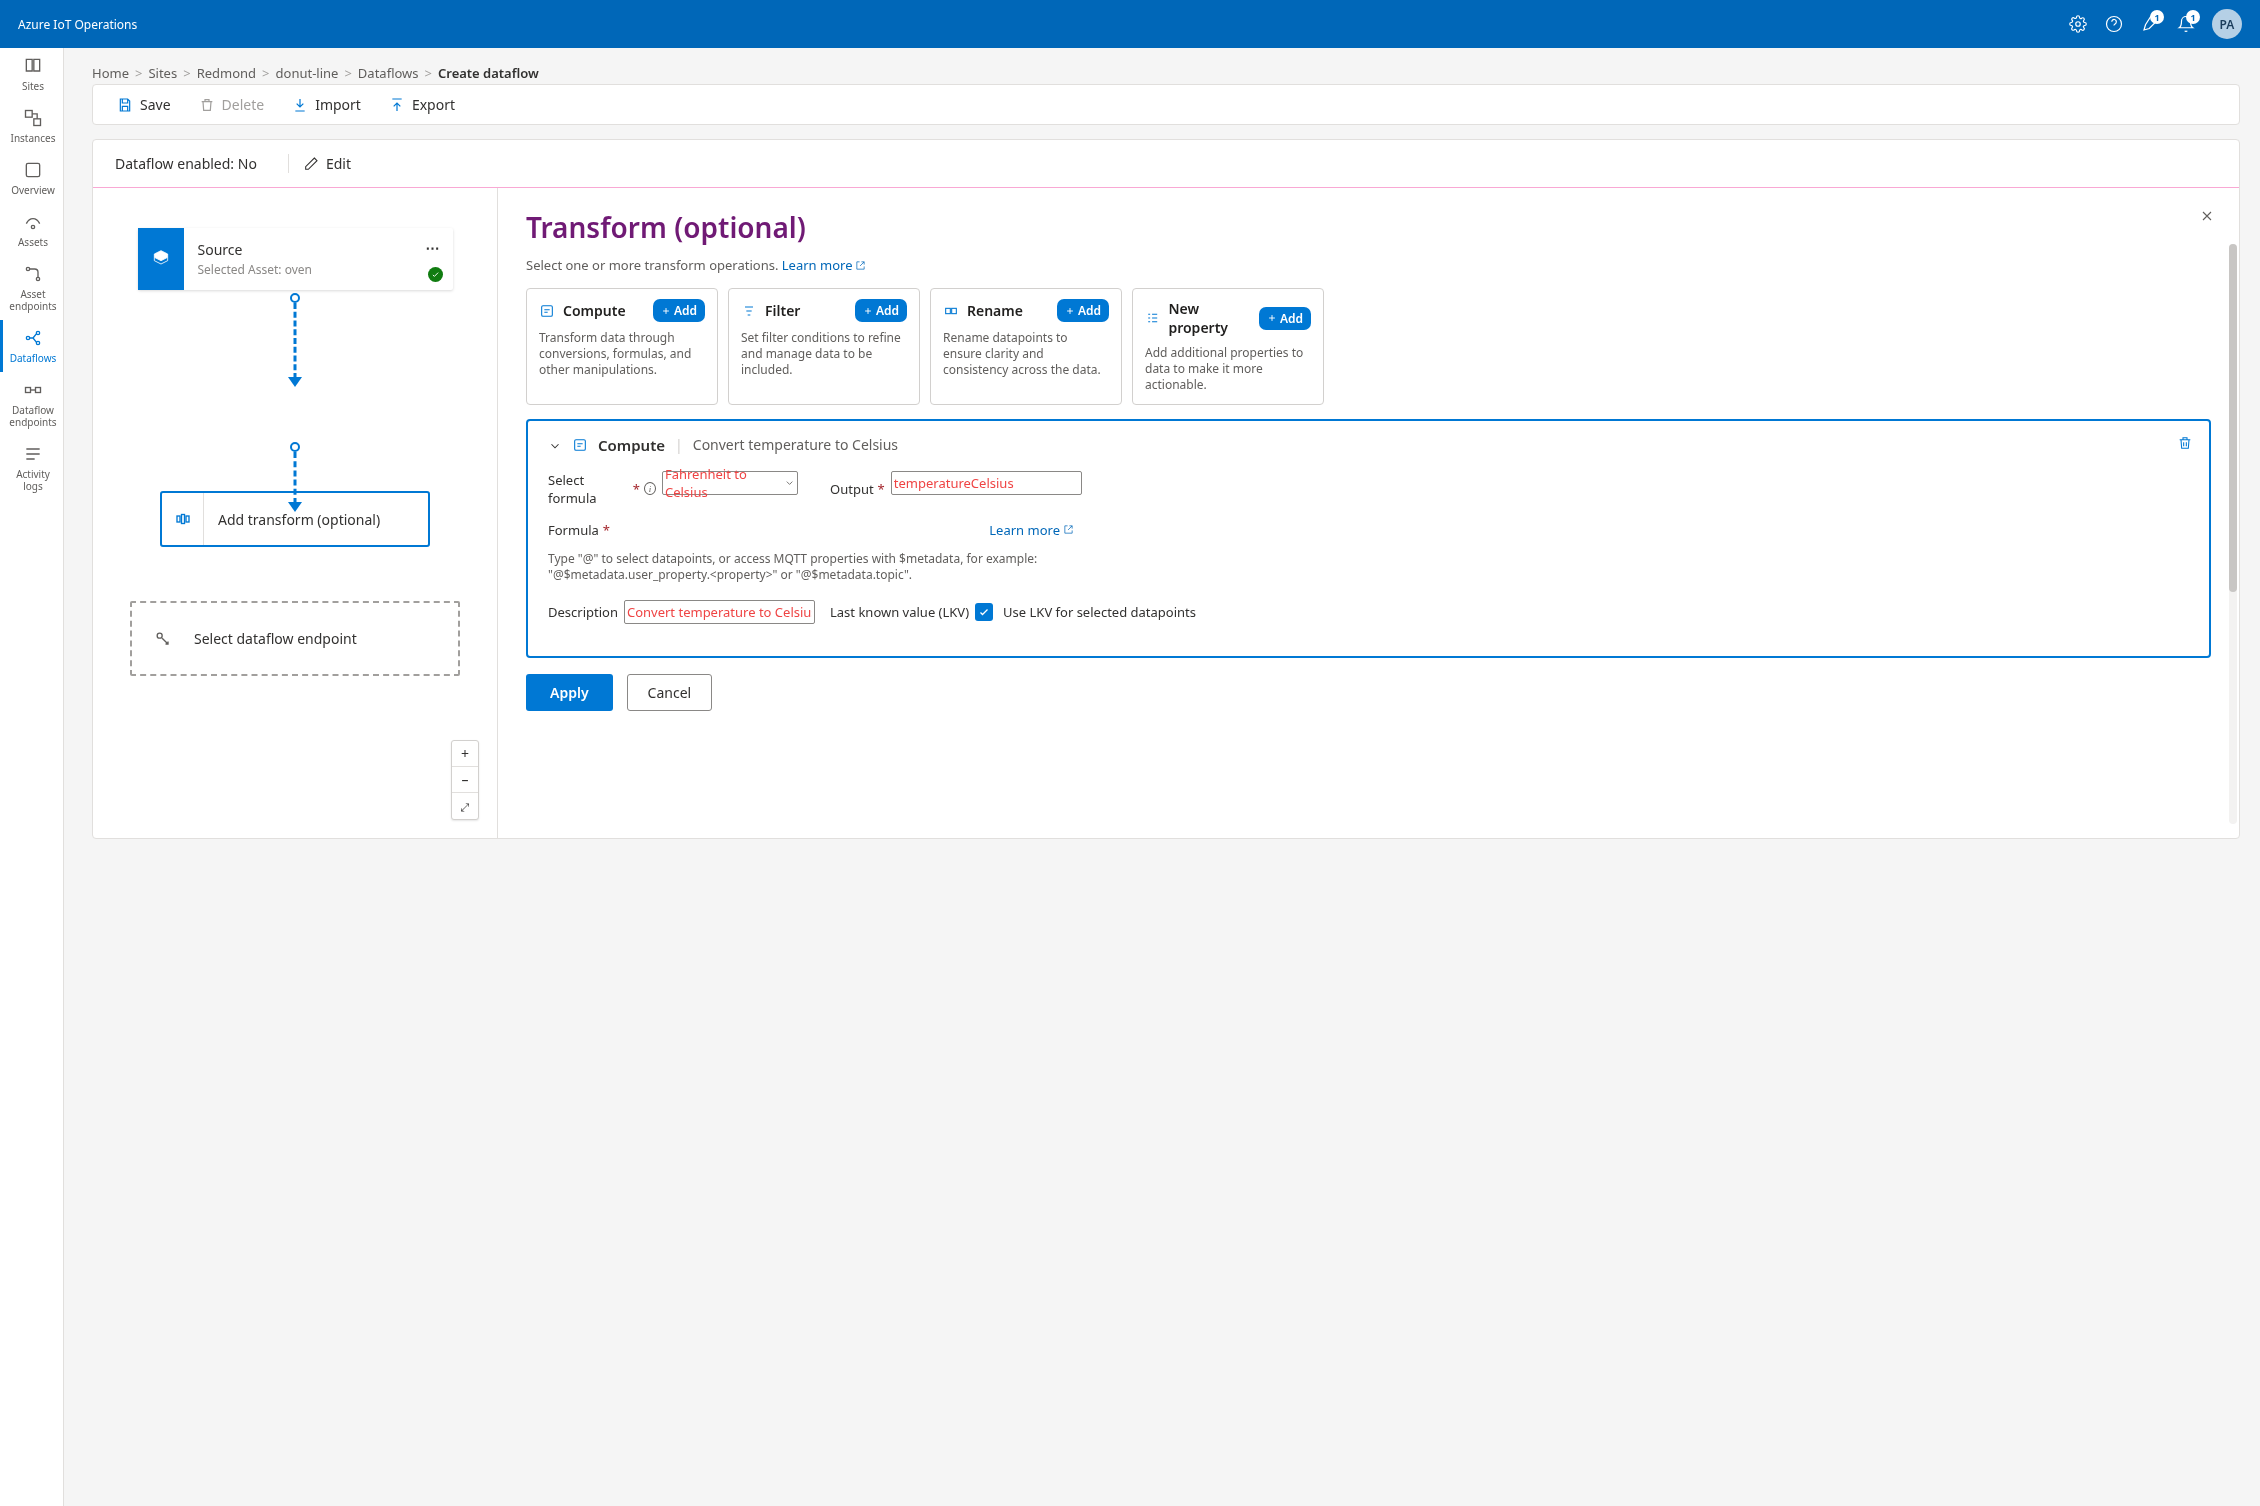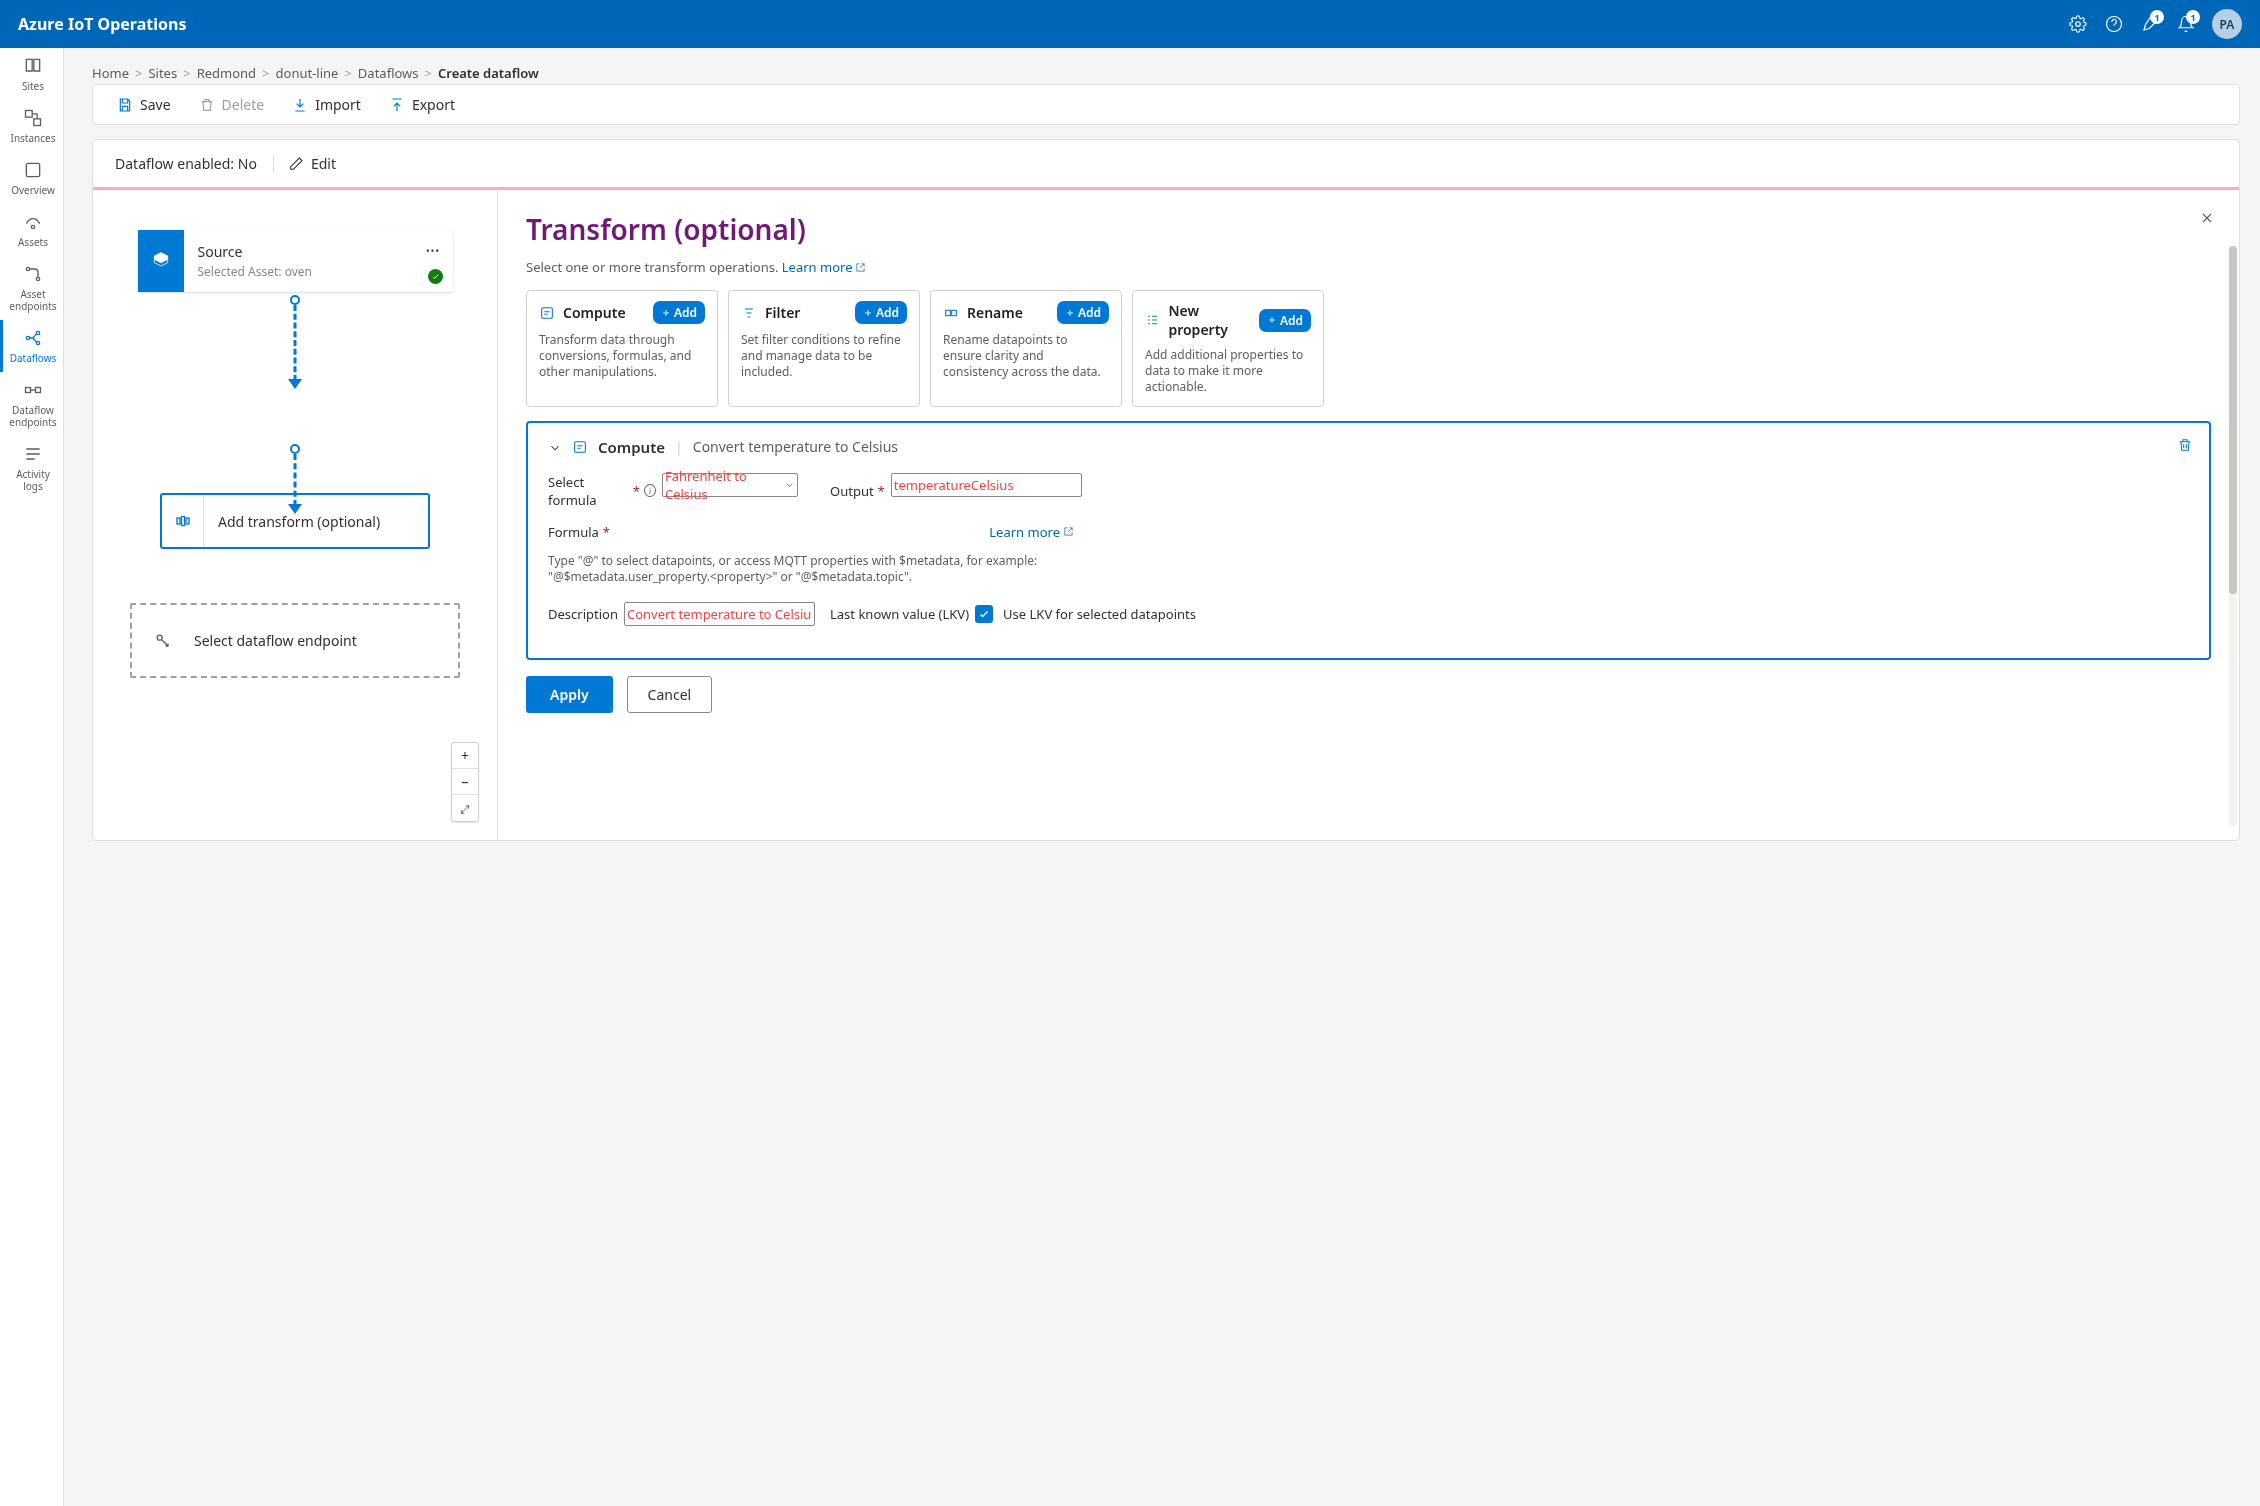--- a/index.html
+++ b/index.html
@@ -1,18 +1,18 @@
 <!DOCTYPE html>
 <html><head>
 <meta charset="utf-8">
 <style>
 *{box-sizing:border-box;margin:0;padding:0;font-family:"Segoe UI",system-ui,-apple-system,sans-serif}
 body{background:#f5f5f5;color:#323130;font-size:14px}
 .top-header{height:48px;background:#0067b8;color:#fff;display:flex;align-items:center;padding:0 18px;justify-content:space-between}
-.top-header-left{font-size:16px;font-weight:700}
+.top-header-left{font-size:12px;font-weight:400}
 .top-header-right{display:flex;align-items:center;gap:16px}
 .hdr-icon{width:20px;height:20px;display:flex;align-items:center;justify-content:center;cursor:pointer;position:relative}
 .hdr-icon svg{width:18px;height:18px;fill:none;stroke:#fff;stroke-width:1.6}
 .badge{position:absolute;top:-4px;right:-4px;background:#fff;color:#0067b8;border-radius:50%;width:14px;height:14px;font-size:9px;font-weight:700;display:flex;align-items:center;justify-content:center}
 .avatar{width:30px;height:30px;border-radius:50%;background:#b5d0e6;color:#1b3d5c;display:flex;align-items:center;justify-content:center;font-weight:600;font-size:12px}
 .shell{display:flex;height:calc(100vh - 48px)}
 .sidebar{width:64px;background:#fff;border-right:1px solid #e1dfdd;display:flex;flex-direction:column}
 .side-item{display:flex;flex-direction:column;align-items:center;justify-content:center;padding:8px 4px;cursor:pointer;border-left:3px solid transparent;text-align:center}
 .side-item.active{border-left-color:#0078d4;background:#fff}
 .side-item .ic{width:20px;height:20px;margin-bottom:4px}
@@ -25,21 +25,21 @@
 .crumbs a{color:#605e5c;text-decoration:none;cursor:pointer}
 .crumbs .sep{color:#a19f9d}
 .crumbs .cur{color:#323130;font-weight:600}
 .page-title{font-size:26px;font-weight:600;color:#0067b8;margin:6px 0 12px 0}
 .card{background:#fff;border:1px solid #e1dfdd;border-radius:4px}
 .toolbar{display:flex;align-items:center;gap:28px;padding:10px 24px}
 .tb-item{display:flex;align-items:center;gap:7px;cursor:pointer;color:#323130;font-size:14px}
 .tb-item.disabled{color:#a19f9d;cursor:default}
 .tb-item svg{width:16px;height:16px;fill:none;stroke:currentColor;stroke-width:1.8}
 .tb-item.accent svg{stroke:#0078d4}
-.status-row{padding:14px 22px;border-bottom:3px solid #f9a8d4;font-size:14px;color:#323130;display:flex;align-items:center;gap:16px}
+.status-row{padding:14px 22px;border-bottom:1px solid #f9a8d4;font-size:14px;color:#323130;display:flex;align-items:center;gap:31px}
 .status-row .edit{display:flex;align-items:center;gap:7px;cursor:pointer;color:#323130;border-left:1px solid #e1dfdd;padding-left:14px}
 .status-row .edit svg{width:16px;height:16px;fill:none;stroke:#323130;stroke-width:1.6}
 .split{display:flex;min-height:650px}
 .canvas-pane{width:405px;position:relative;padding:40px 30px;border-right:1px solid #e1dfdd;display:flex;flex-direction:column;align-items:center}
 .panel-pane{flex:1;padding:20px 28px 14px 28px;position:relative;display:flex;flex-direction:column}
 .panel-close{position:absolute;top:20px;right:24px;cursor:pointer}
 .panel-close svg{width:16px;height:16px;stroke:#605e5c;stroke-width:1.6;fill:none}
 .panel-title{font-size:28px;font-weight:600;color:#701a75}
 .panel-sub{font-size:13px;color:#605e5c;margin-top:10px}
 .panel-sub a{color:#0067b8;text-decoration:none}

